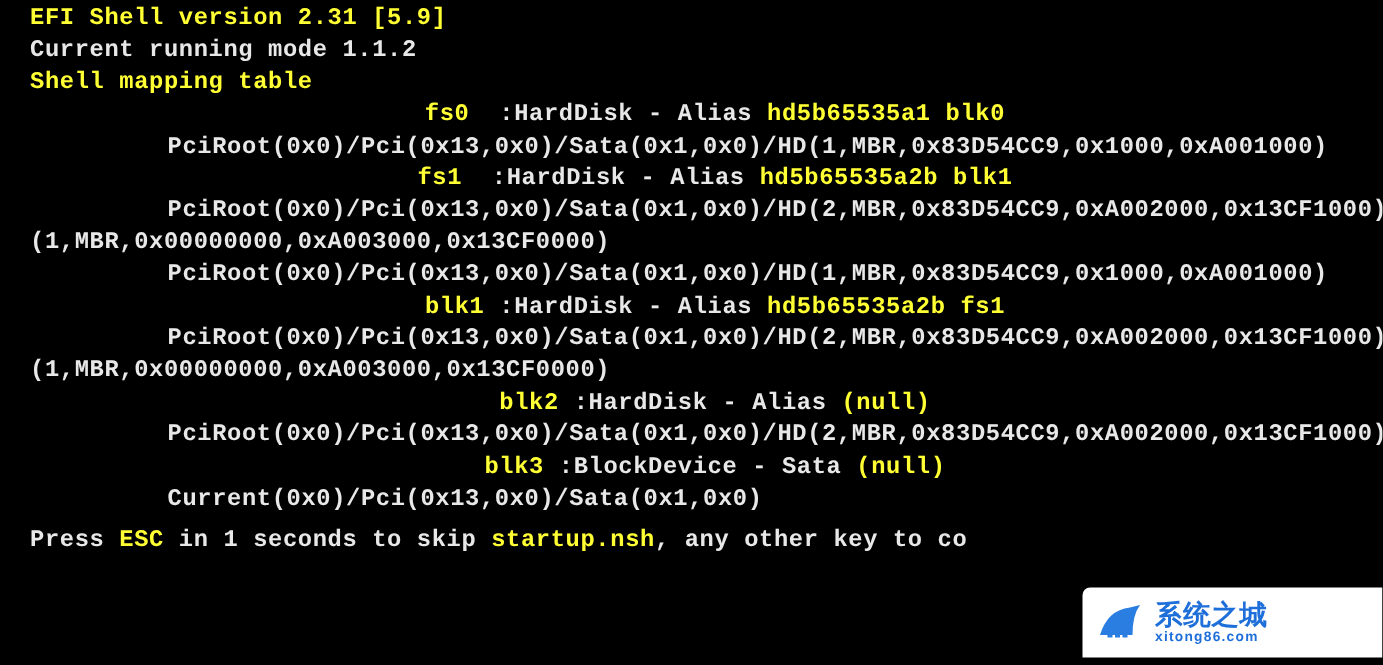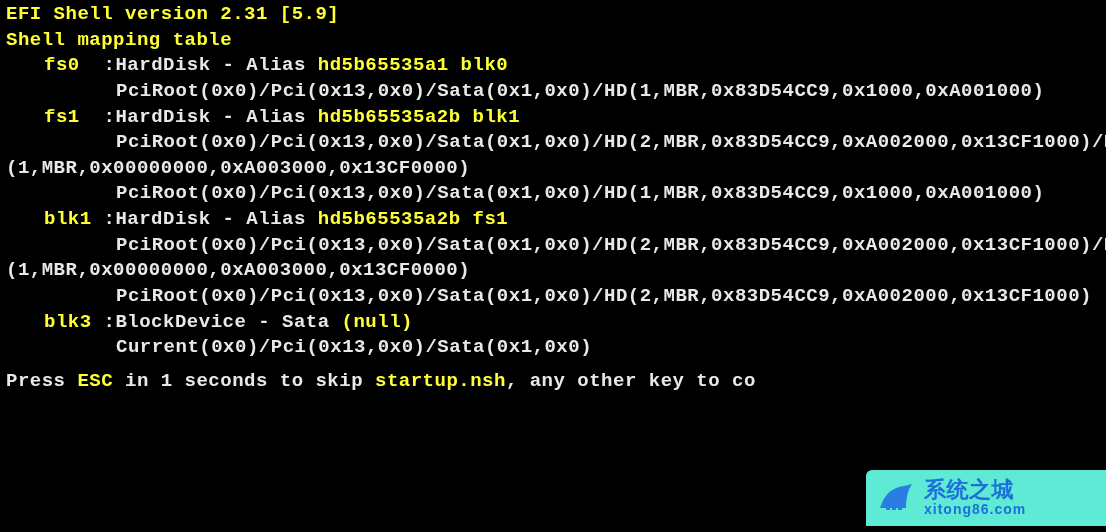--- a/index.html
+++ b/index.html
@@ -9,44 +9,44 @@
     background: #000;
     font-family: "Courier New", monospace;
     font-size: 19px;
     font-weight: bold;
     line-height: 1.35;
     color: #ddd;
     overflow: hidden;
     letter-spacing: 0.5px;
   }
   .screen {
-    padding: 2px 6px;
+    padding: 2px 24px;
     position: relative;
     width: 100%;
     height: 100%;
   }
   .y { color: #ffff33; }
   .w { color: #e8e8e8; }
   .line { white-space: pre; }
-  .indent1 { padding-left: 38px; }
+  .indent1 { padding-left: 38px; text-align: center; }
   .cursor {
     display: inline-block;
     width: 11px;
     height: 4px;
     background: #e8e8e8;
     vertical-align: baseline;
     margin-left: 2px;
   }
   .watermark {
     position: absolute;
     right: 0;
     bottom: 6px;
     width: 240px;
     height: 56px;
-    background: #5eead4;
+    background: #ffffff;
     display: flex;
     align-items: center;
     gap: 8px;
     padding: 4px 10px;
     font-family: "Microsoft YaHei", sans-serif;
     color: #1e6fd9;
     border-top-left-radius: 6px;
   }
   .watermark .logo {
     width: 40px;
@@ -58,46 +58,48 @@
     display: flex;
     flex-direction: column;
     line-height: 1.1;
   }
   .watermark .txt .big {
     font-size: 22px;
     font-weight: 600;
     color: #1e6fd9;
   }
   .watermark .txt .small {
-    font-size: 14px;
+    font-size: 11px;
     color: #1e6fd9;
     letter-spacing: 1px;
   }
 </style>
 </head>
 <body>
 
 <div class="screen">
 
   <div class="line y">EFI Shell version 2.31 [5.9]</div>
+  <div class="line w">Current running mode 1.1.2</div>
   <div class="line y">Shell mapping table</div>
 
   <div class="line indent1"><span class="y">fs0</span><span class="w">  </span><span class="w">:HardDisk - Alias </span><span class="y">hd5b65535a1 blk0</span></div>
   <div class="line w"><span style="padding-left:110px;"></span><span>PciRoot(0x0)/Pci(0x13,0x0)/Sata(0x1,0x0)/HD(1,MBR,0x83D54CC9,0x1000,0xA001000)</span></div>
 
   <div class="line indent1"><span class="y">fs1</span><span class="w">  </span><span class="w">:HardDisk - Alias </span><span class="y">hd5b65535a2b blk1</span></div>
   <div class="line w"><span style="padding-left:110px;"></span><span>PciRoot(0x0)/Pci(0x13,0x0)/Sata(0x1,0x0)/HD(2,MBR,0x83D54CC9,0xA002000,0x13CF1000)/HD</span></div>
     <div class="line w">(1,MBR,0x00000000,0xA003000,0x13CF0000)</div>
 
   <div class="line w"><span style="padding-left:110px;"></span><span>PciRoot(0x0)/Pci(0x13,0x0)/Sata(0x1,0x0)/HD(1,MBR,0x83D54CC9,0x1000,0xA001000)</span></div>
 
   <div class="line indent1"><span class="y">blk1</span><span class="w"> </span><span class="w">:HardDisk - Alias </span><span class="y">hd5b65535a2b fs1</span></div>
   <div class="line w"><span style="padding-left:110px;"></span><span>PciRoot(0x0)/Pci(0x13,0x0)/Sata(0x1,0x0)/HD(2,MBR,0x83D54CC9,0xA002000,0x13CF1000)/HD</span></div>
     <div class="line w">(1,MBR,0x00000000,0xA003000,0x13CF0000)</div>
 
+  <div class="line indent1"><span class="y">blk2</span><span class="w"> </span><span class="w">:HardDisk - Alias </span><span class="y">(null)</span></div>
   <div class="line w"><span style="padding-left:110px;"></span><span>PciRoot(0x0)/Pci(0x13,0x0)/Sata(0x1,0x0)/HD(2,MBR,0x83D54CC9,0xA002000,0x13CF1000)</span></div>
 
   <div class="line indent1"><span class="y">blk3</span><span class="w"> </span><span class="w">:BlockDevice - Sata </span><span class="y">(null)</span></div>
   <div class="line w"><span style="padding-left:110px;"></span><span>Current(0x0)/Pci(0x13,0x0)/Sata(0x1,0x0)</span></div>
 
   <div class="line" style="height:8px"></div>
 
   <div class="line"><span class="w">Press </span><span class="y">ESC</span><span class="w"> in 1 seconds to skip </span><span class="y">startup.nsh</span><span class="w">, any other key to co</span></div>
 
 

